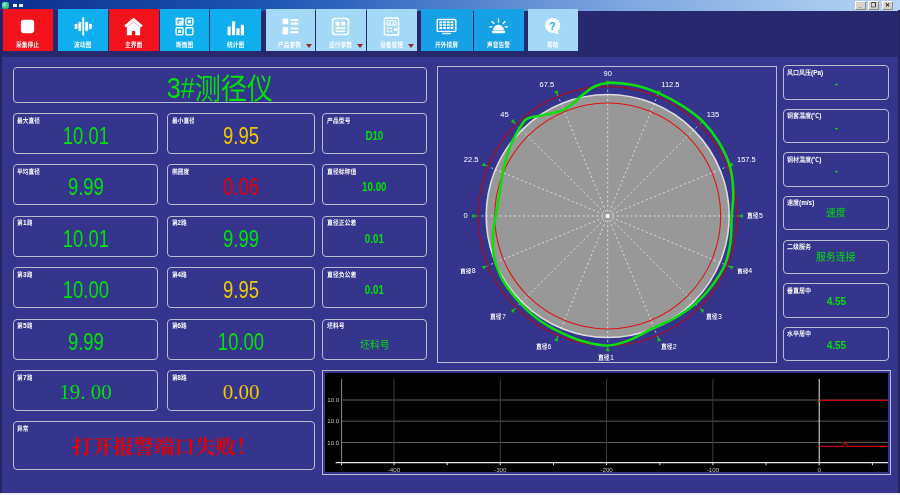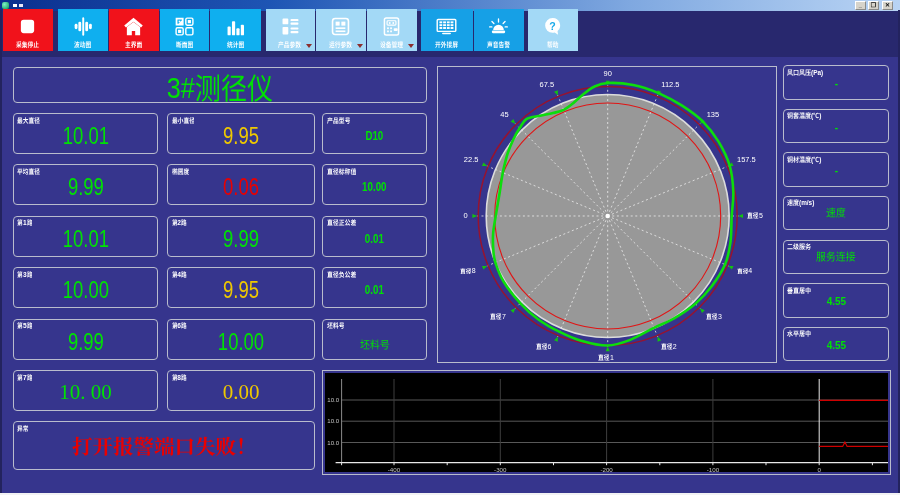--- a/index.html
+++ b/index.html
@@ -347,21 +347,21 @@
 <div class="box" style="left:12.7px;top:370px;width:145.8px;height:41px"></div>
 <div class="lbl" style="left:17.2px;top:373.5px">
     <svg style="width:5.74px;height:7px;" viewBox="0 0 1000 1000" preserveAspectRatio="none" fill="#ffffff">
       <use href="#b7b2c" x="0"></use>
     </svg>
     <span style="font:700 6.6px/7px 'Liberation Sans';color:#ffffff">7</span>
     <svg style="width:5.74px;height:7px;" viewBox="0 0 1000 1000" preserveAspectRatio="none" fill="#ffffff">
       <use href="#b8def" x="0"></use>
     </svg>
   </div>
-<div class="val" style="left:12.7px;top:380px;width:145.8px;font:400 21px/25px 'Liberation Serif';color:#00e104">10. 00</div>
+<div class="val" style="left:12.7px;top:380px;width:145.8px;font:400 21px/25px 'Liberation Serif';color:#00e104">19. 00</div>
 <div class="box" style="left:167px;top:370px;width:148px;height:41px"></div>
 <div class="lbl" style="left:171.5px;top:373.5px">
     <svg style="width:5.74px;height:7px;" viewBox="0 0 1000 1000" preserveAspectRatio="none" fill="#ffffff">
       <use href="#b7b2c" x="0"></use>
     </svg>
     <span style="font:700 6.6px/7px 'Liberation Sans';color:#ffffff">8</span>
     <svg style="width:5.74px;height:7px;" viewBox="0 0 1000 1000" preserveAspectRatio="none" fill="#ffffff">
       <use href="#b8def" x="0"></use>
     </svg>
   </div>

